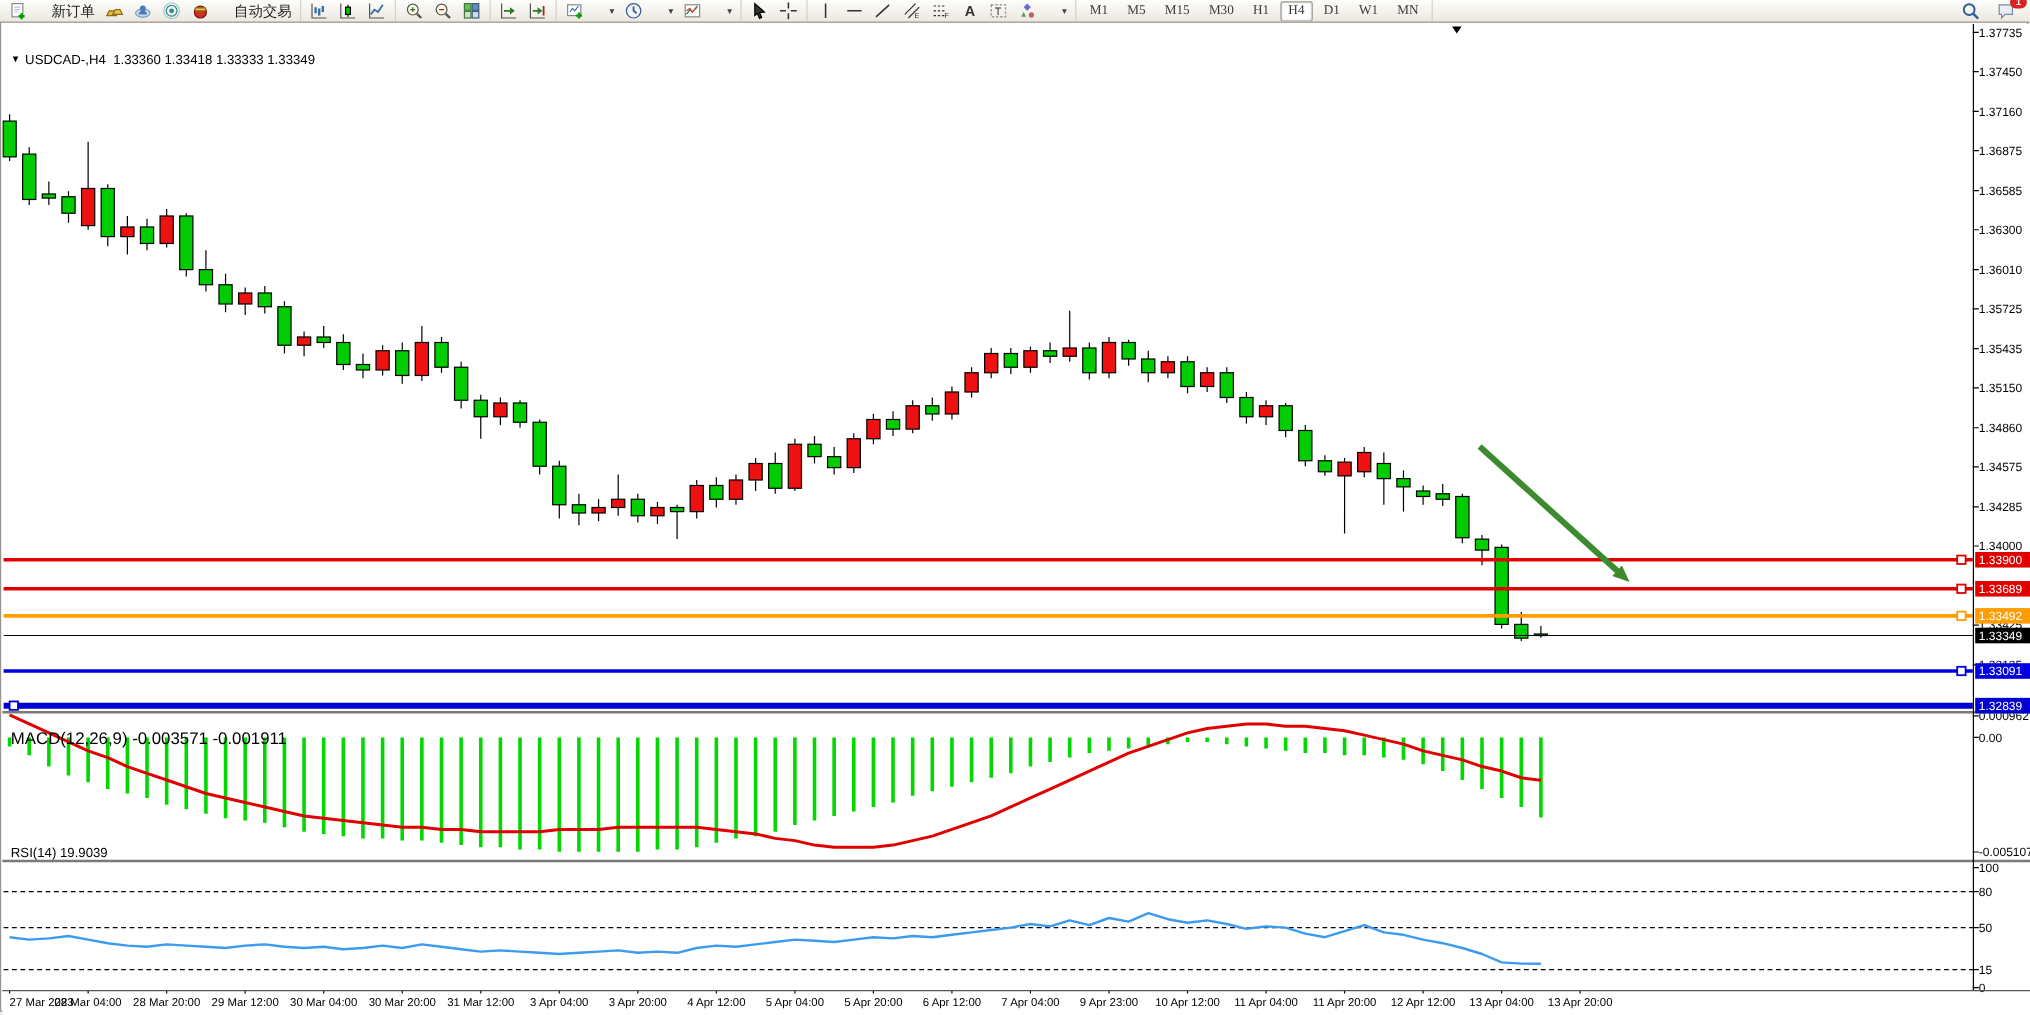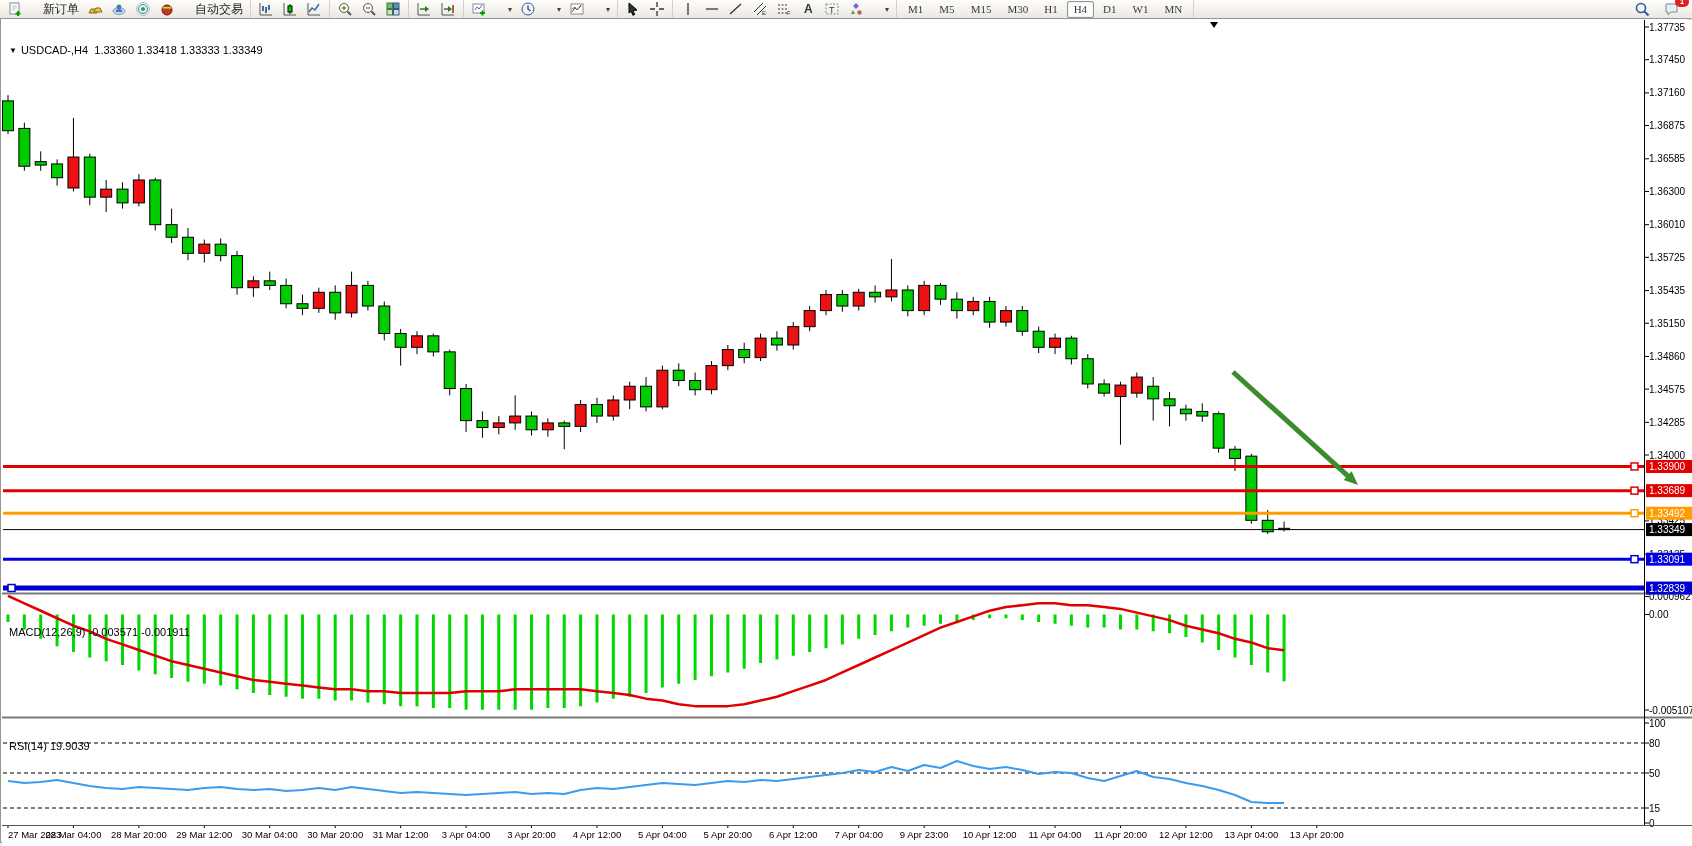--- a/index.html
+++ b/index.html
@@ -11,22 +11,22 @@
   .tb-btn .caret{font-size:8px;color:#444;margin-left:1px;}
   .tb-btn .tb-label{white-space:nowrap;font-size:12px;}
   .tf-btn{padding:0 6px;height:15px;line-height:15px;font-size:11px;color:#3a3a3a;border:1px solid transparent;margin:0 1px;font-family:Liberation Serif, serif;}
   .tf-btn.active{background:#fff;border:1px solid #9a958c;box-shadow:inset 0 0 2px #ccc;border-radius:2px;}
   #tb-right{margin-left:auto;display:flex;align-items:center;gap:6px;padding-right:8px;}
   .badge{position:absolute;top:-4px;right:-6px;background:#e02020;color:#fff;border-radius:7px;font-size:8px;min-width:10px;height:10px;line-height:10px;text-align:center;padding:0 2px;font-weight:bold;}
   #chart-frame{position:absolute;left:0;top:18px;width:1690px;height:825px;border:1px solid #9a958c;background:#fff;box-sizing:border-box;}
   #plot-svg{position:absolute;left:0;top:0;}
   #title-row{position:absolute;left:8px;top:25px;font-size:11px;color:#000;pointer-events:none;white-space:nowrap;text-align:right;}
   #title-row .tri{font-size:8px;vertical-align:1px;margin-right:4px;}
-  #macd-label{position:absolute;left:8px;top:607px;font-size:11px;color:#000;pointer-events:none;}
-  #rsi-label{position:absolute;left:8px;top:721px;font-size:11px;color:#000;pointer-events:none;}
+  #macd-label{position:absolute;left:8px;top:588px;font-size:14px;color:#000;pointer-events:none;}
+  #rsi-label{position:absolute;left:8px;top:686px;font-size:11px;color:#000;pointer-events:none;}
   text{font-family:"Liberation Sans",sans-serif;}
 </style>
 </head>
 <body>
 
 <div id="toolbar">
     <div class="tb-group">
       <div class="tb-btn">
         <span>
           <svg width="16" height="16" viewBox="0 0 16 16">

